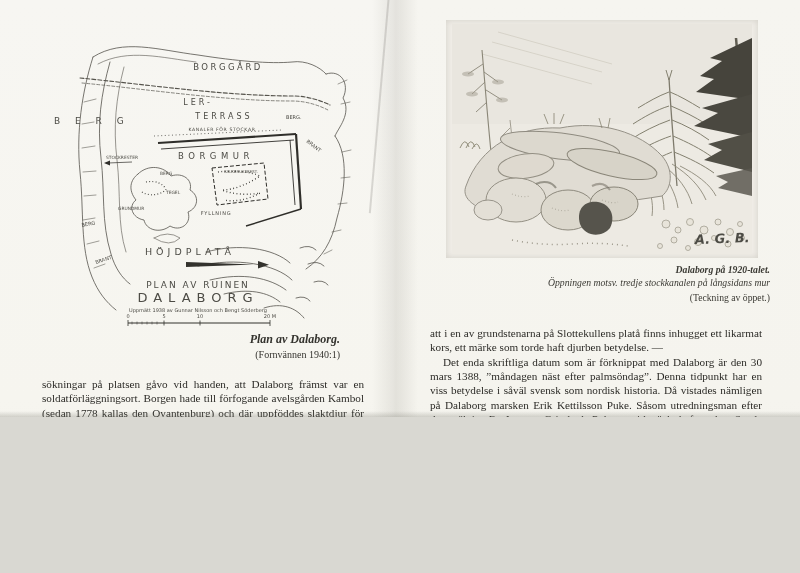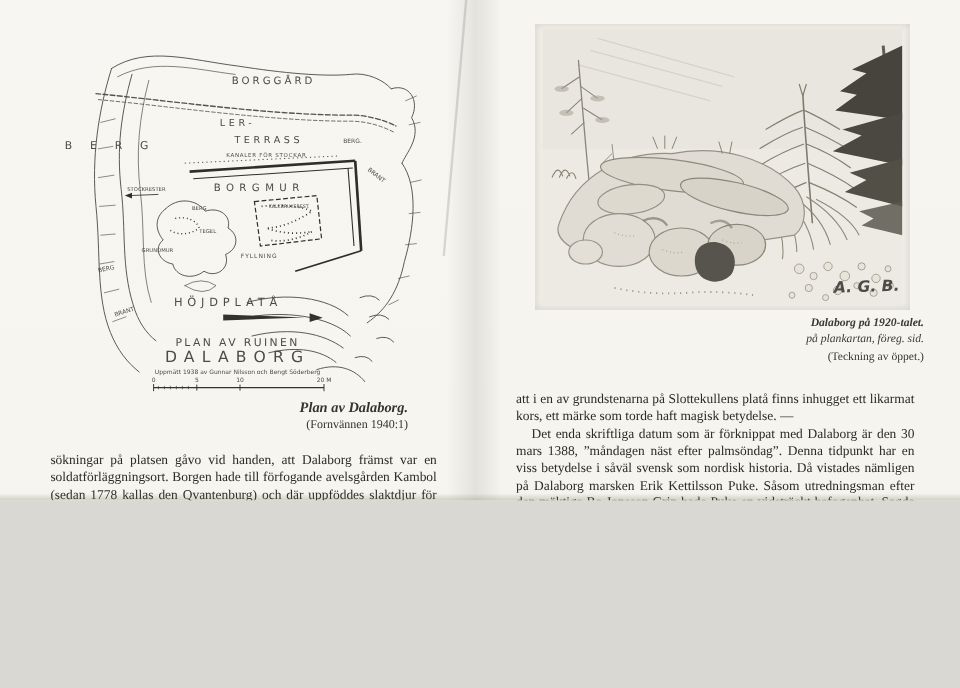--- a/index.html
+++ b/index.html
@@ -228,26 +228,26 @@
       <circle cx="236" cy="224" r="2.5"></circle>
         <circle cx="208" cy="222" r="2.5"></circle>
       <path d="M60,216 q30,6 60,4 q30,-2 56,2" fill="none" stroke="#9b9789" stroke-width="1.5" stroke-dasharray="1 4"></path>
     </g>
 
     <text x="243" y="220" font-size="13" font-style="italic" font-weight="bold" fill="#35342c" transform="rotate(-2 243 220)" font-family="DejaVu Serif, serif">A. G. B.</text>
   </svg>
 
   <div class="fig-caption sketch-cap" style="left:440px;top:264px;width:330px;">
     <div class="first">Dalaborg på 1920-talet.</div>
-    <div>på plankartan, föreg. sid.</div>
+    <div>Öppningen motsv. tredje stockkanalen på långsidans mur</div>
     <div class="paren">(Teckning av öppet.)</div>
   </div>
 
   <div class="body-text" style="left:430px;top:326px;width:332px;">
-    <p>att i en av grundstenarna på Slottekullens platå finns inhugget ett likarmat kors, ett märke som torde haft magisk betydelse. —</p>
+    <p>att i en av grundstenarna på Slottekullens platå finns inhugget ett likarmat kors, ett märke som torde haft djurben betydelse. —</p>
     <p class="indent">Det enda skriftliga datum som är förknippat med Dalaborg är den 30 mars 1388, ”måndagen näst efter palmsöndag”. Denna tidpunkt har en viss betydelse i såväl svensk som nordisk historia. Då vistades nämligen på Dalaborg marsken Erik Kettilsson Puke. Såsom utredningsman efter den mäktige Bo Jonsson Grip hade Puke en vidsträckt befogenhet. Sagda dag skrev Puke ett ”öppet brev”, där han godkände den överenskommelse som några namngivna svenska herrar på palmsöndagen träffat med drottning Margareta av Danmark och Norge, om att hon också skulle bli ”Sveriges fullmäktiga fru och rätta husbonde”. Begreppet ”brev” i äldre svenskt språkbruk får man nog inte alltid</p>
   </div>
 
   <div class="page-num" style="left:748px;top:533px;">9</div>
 
   <div class="gutter"></div>
   <div class="crease"></div>
   <div class="bottom-edge"></div>
 </div>
 

